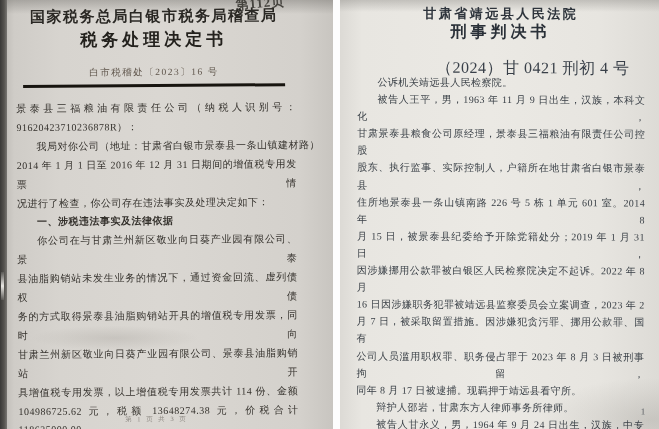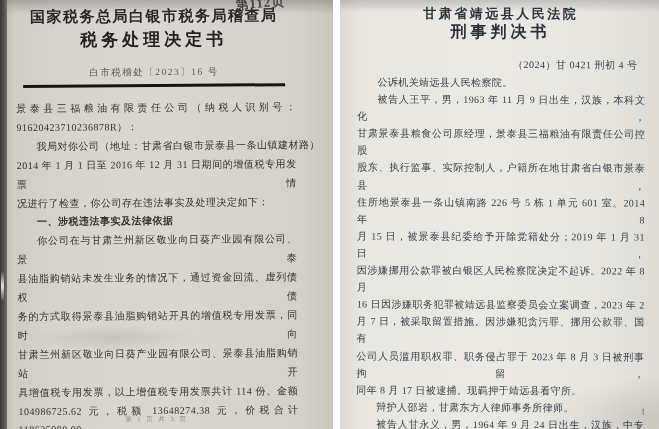--- a/index.html
+++ b/index.html
@@ -77,22 +77,22 @@
 
   .r-court {
     position:absolute; top:5px; left:10px; width:300px; text-align:center;
     font-size:13px; font-weight:bold; letter-spacing:2.5px; color:#2e343c;
   }
   .r-title {
     position:absolute; top:22px; left:10px; width:300px; text-align:center;
     font-size:16px; font-weight:bold; letter-spacing:4px; color:#2a3038;
   }
   .r-caseno {
-    position:absolute; top:58px; right:22px;
-    font-size:10px; color:#394049; letter-spacing:.5px;
+    position:absolute; top:58px; right:30px;
+    font-size:16px; color:#394049; letter-spacing:.5px;
   }
   .r-body {
     position:absolute; top:74px; left:17px; width:288px;
     font-size:10px; line-height:17.1px; color:#3a4047; letter-spacing:.4px;
   }
   .r-page { position:absolute; bottom:13px; right:13px; font-size:9px; color:#575b60; }
 
   
   .line { white-space:nowrap; }
   .line.ind { text-indent:2em; }

